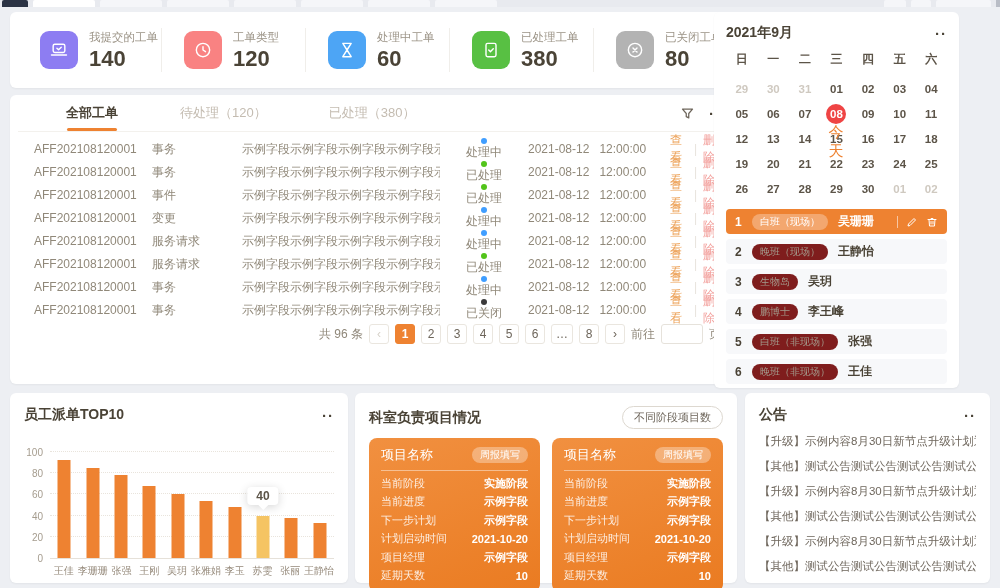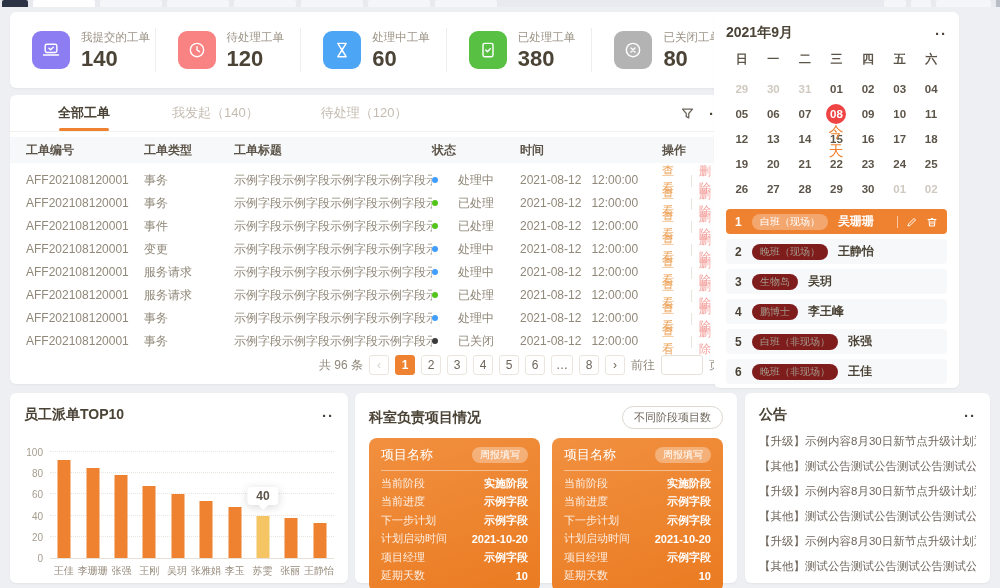--- a/index.html
+++ b/index.html
@@ -1,18 +1,18 @@
 <!DOCTYPE html>
 <html><head>
 <meta charset="utf-8">
 <style>
   html,body{margin:0;padding:0;}
   body{width:1000px;height:588px;position:relative;overflow:hidden;background:#edeff3;
        font-family:"Liberation Sans","DejaVu Sans",sans-serif;-webkit-font-smoothing:antialiased;}
-  .panel{position:absolute;background:#fff;border-radius:6px;box-shadow:0 1px 2px rgba(31,35,41,.05);box-sizing:border-box;}
+  .panel{position:absolute;background:#fff;border-radius:6px;box-shadow:0 1px 2px rgba(31,35,41,.05);box-sizing:border-box;padding-left:8px;}
 
   
   #top-strip{position:absolute;top:0;left:0;width:1000px;height:7px;background:#e8eaef;}
   .frag{position:absolute;top:0;height:7px;border-radius:2px 2px 0 0;}
 
   
   #stats-panel{left:10px;top:12px;width:727px;height:76px;display:flex;align-items:center;}
   .stat-item{flex:1;display:flex;align-items:center;gap:11px;padding-left:22px;height:44px;border-left:1px solid #f0eeea;}
   .stat-item:first-child{border-left:none;}
   .stat-icon{width:38px;height:38px;border-radius:9px;display:flex;align-items:center;justify-content:center;flex:0 0 38px;}
@@ -24,21 +24,21 @@
   .tabs-row{display:flex;align-items:center;height:36px;padding:0 16px;border-bottom:1px solid #f3f1ed;}
   .tab{font-size:13px;color:#c4bcb1;margin-right:30px;position:relative;height:100%;display:flex;align-items:center;cursor:pointer;margin-left:32px;}
   .tab.active{color:#4a4336;font-weight:700;}
   .tab.active::after{content:"";position:absolute;left:50%;transform:translateX(-50%);bottom:0;width:50px;height:3px;border-radius:2px;background:#ee8231;}
   .tabs-spacer{flex:1;}
   .icon-btn{margin-left:14px;display:flex;align-items:center;cursor:pointer;}
   .more-dots{color:#4a4336;font-weight:700;font-size:15px;letter-spacing:1px;line-height:1;cursor:pointer;}
   .table-head,.table-row{display:grid;grid-template-columns:118px 90px 198px 88px 142px 1fr;padding:0 16px;align-items:center;}
   .table-head{height:26px;background:#f7f8fa;margin-top:5px;font-size:12px;color:#5c5448;font-weight:700;}
   .table-row{height:23px;font-size:12px;color:#908879;}
-  .status{display:flex;align-items:center;gap:20px;}
+  .status{display:flex;align-items:center;gap:0;flex-direction:column;}
   .dot{width:6px;height:6px;border-radius:50%;}
   .time-cell{display:flex;gap:10px;}
   .ops{display:flex;align-items:center;gap:6px;}
   .op-view{color:#eda157;cursor:pointer;}
   .op-del{color:#f3a29e;cursor:pointer;}
   .op-sep{color:#e8e4dd;}
   .pager{display:flex;align-items:center;justify-content:flex-end;gap:6px;padding:8px 16px 0;font-size:12px;color:#8f8779;}
   .page-btn{min-width:20px;height:20px;padding:0 4px;border:1px solid #eae6df;border-radius:3px;background:#fff;display:flex;align-items:center;justify-content:center;color:#6d655a;font-size:12px;cursor:pointer;box-sizing:border-box;}
   .page-btn.active{background:#ee8231;border-color:#ee8231;color:#fff;font-weight:700;}
   .page-btn.disabled{color:#d6d1c9;}
@@ -130,21 +130,21 @@
       </div>
     </div>
     <div class="stat-item">
       <div class="stat-icon" style="background: rgb(249, 130, 130);">
         <svg width="20" height="20" viewBox="0 0 24 24" fill="none" stroke="#fff" stroke-width="1.7" stroke-linecap="round" stroke-linejoin="round">
           <circle cx="12" cy="12" r="8"></circle>
           <path d="M12 8v4l3 2"></path>
         </svg>
       </div>
       <div>
-        <div class="stat-label">待处理工单</div>
+        <div class="stat-label">工单类型</div>
         <div class="stat-value">120</div>
       </div>
     </div>
     <div class="stat-item">
       <div class="stat-icon" style="background: rgb(77, 165, 245);">
         <svg width="20" height="20" viewBox="0 0 24 24" fill="none" stroke="#fff" stroke-width="1.7" stroke-linecap="round" stroke-linejoin="round">
           <path d="M7 4h10l-5 8 5 8H7l5-8z"></path>
         </svg>
       </div>
       <div>
@@ -175,39 +175,31 @@
         <div class="stat-label">已关闭工单</div>
         <div class="stat-value">80</div>
       </div>
     </div>
   </div>
 
 <div class="panel" id="table-panel">
   <div class="tabs-row">
     <span id="tabs-host" style="display:flex;height:100%;">
         <span class="tab active">全部工单</span>
-        <span class="tab">我发起（140）</span>
         <span class="tab">待处理（120）</span>
+        <span class="tab">已处理（380）</span>
       </span>
     <span class="tabs-spacer"></span>
     <span class="icon-btn" id="funnel-btn">
         <svg width="15" height="15" viewBox="0 0 24 24" fill="none" stroke="#6d655a" stroke-width="2" stroke-linejoin="round">
           <path d="M4 5h16l-6 7v7l-4-2v-5z"></path>
         </svg>
       </span>
     <span class="icon-btn more-dots">··</span>
   </div>
-  <div class="table-head" id="table-head">
-      <span>工单编号</span>
-      <span>工单类型</span>
-      <span>工单标题</span>
-      <span>状态</span>
-      <span>时间</span>
-      <span>操作</span>
-    </div>
   <div id="table-body">
       <div class="table-row">
         <span>AFF202108120001</span>
         <span>事务</span>
         <span style="white-space: nowrap; overflow: hidden;">示例字段示例字段示例字段示例字段示例字段</span>
         <span class="status">
           <span class="dot" style="background: rgb(64, 158, 255);"></span>
           <span>处理中</span>
         </span>
         <span class="time-cell">

